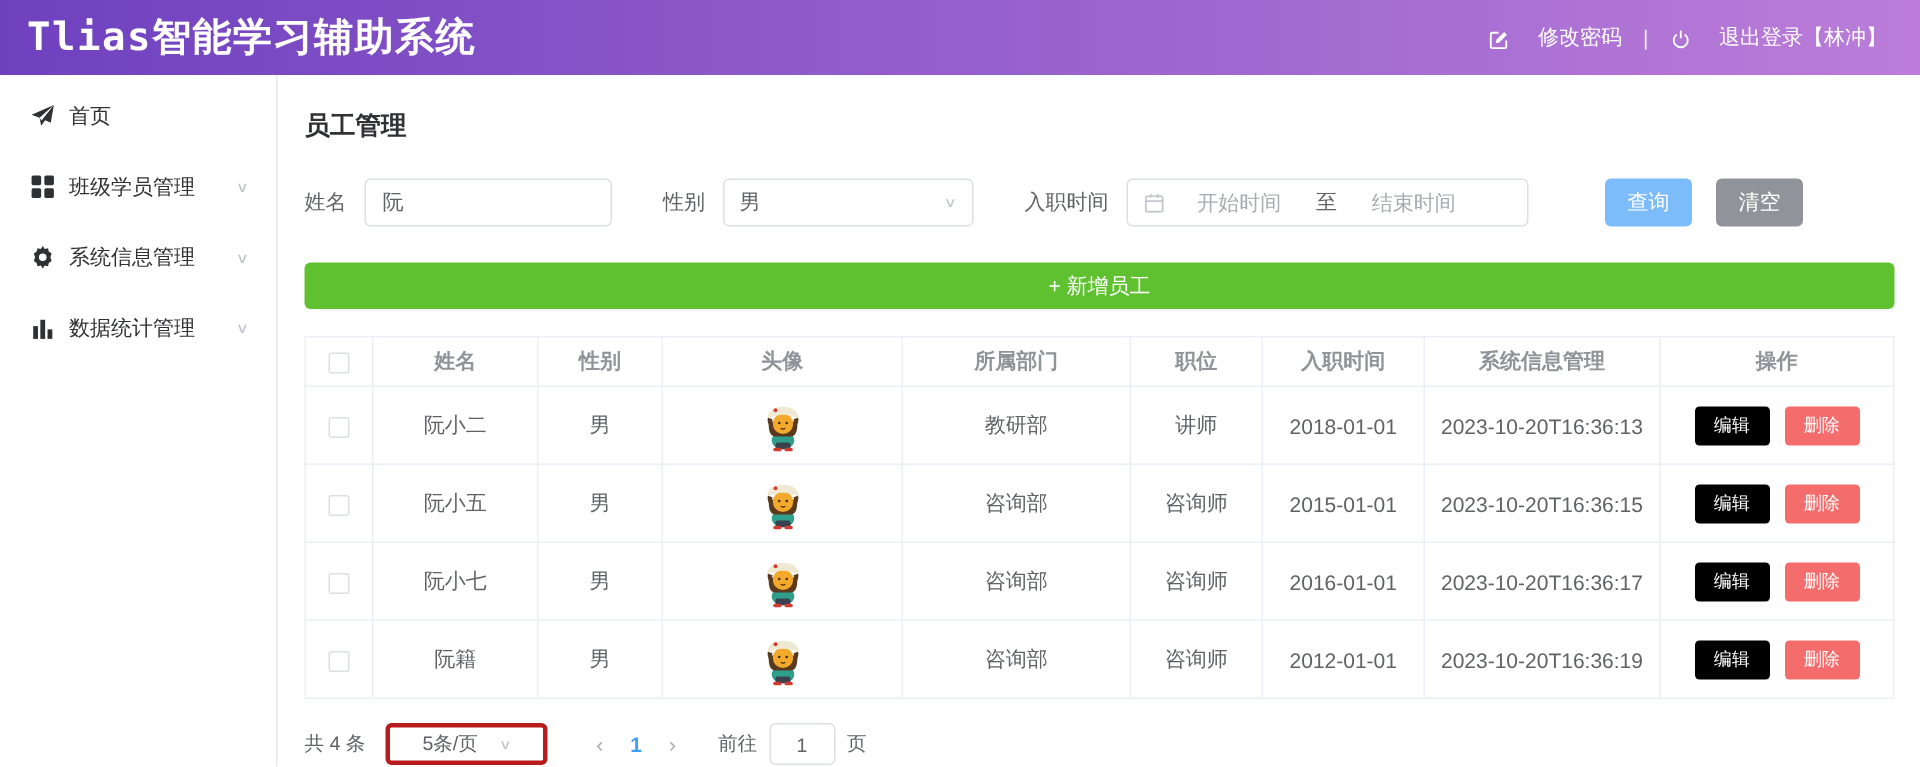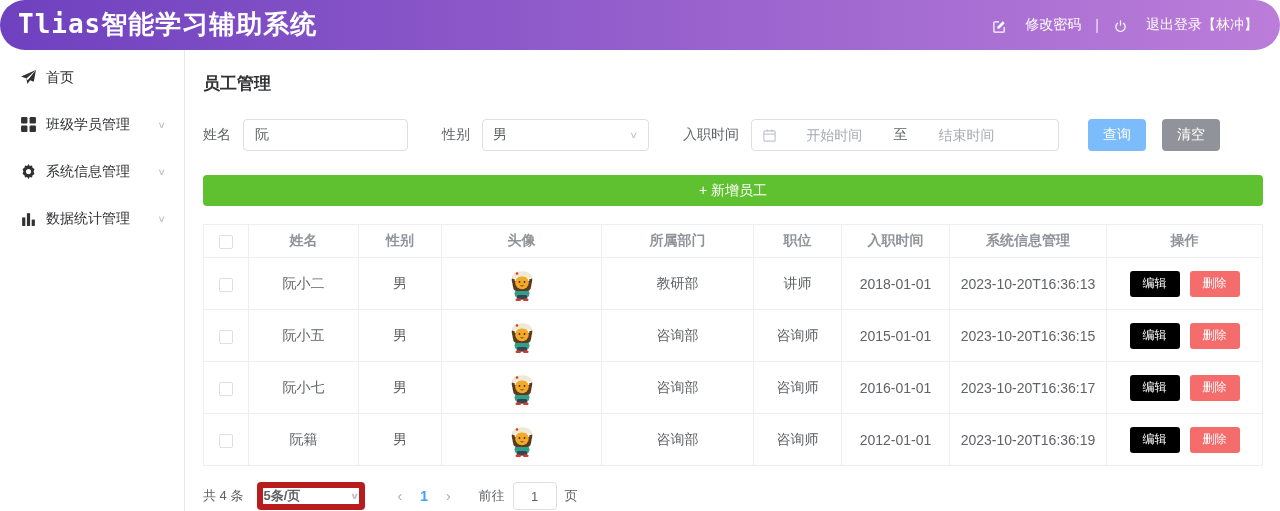--- a/index.html
+++ b/index.html
@@ -4,21 +4,21 @@
 <style>
   * { margin:0; padding:0; box-sizing:border-box; }
   html,body { width:1280px; height:511px; overflow:hidden; background:#fff;
     font-family:"Liberation Sans","DejaVu Sans",sans-serif; }
 
   
   .header {
     height:50px; width:100%;
     background:linear-gradient(to right,#6f41bf,#bb7dd9);
     display:flex; align-items:center; justify-content:space-between;
-    padding:0 22px 1px 18px; color:#fff;border-radius:25px;
+    padding:0 22px 1px 18px; color:#fff;
   }
   .brand {
     font-family:"DejaVu Sans Mono","DejaVu Sans",sans-serif;
     font-size:26px; font-weight:bold; letter-spacing:1px; color:#fff;
   }
   .header-right { display:flex; align-items:center; gap:14px; font-size:14px; }
   .header-link { display:flex; align-items:flex-end; gap:18px; color:#fff; cursor:pointer; }
   .header-sep { opacity:.85; }
   .hicon { width:15px; height:15px; display:inline-block; }
 
@@ -49,22 +49,22 @@
   }
   .name-input { width:165px; }
   .el-select {
     width:167px; height:32px; border:1px solid #dcdfe6; border-radius:4px;
     display:flex; align-items:center; justify-content:space-between;
     padding:0 10px; font-size:14px; color:#606266; cursor:pointer; background:#fff;
     margin-right:34px;
   }
   .chev { color:#c0c4cc; font-size:12px; transform:scaleY(.75); }
   .date-range {
-    width:308px; height:32px; border:1px solid #dcdfe6; border-radius:4px;
-    display:flex; align-items:center; padding:0 10px; background:#fff; margin-right:29px;
+    width:268px; height:32px; border:1px solid #dcdfe6; border-radius:4px;
+    display:flex; align-items:center; padding:0 10px; background:#fff; margin-right:51px;
   }
   .date-range .cal { width:15px; height:15px; color:#c0c4cc; flex-shrink:0; }
   .date-range input {
     border:none; outline:none; width:40%; text-align:center; font-size:14px; color:#606266;
     background:transparent;
   }
   .date-range input::placeholder { color:#a8abb2; }
   .el-input::placeholder { color:#a8abb2; }
   .range-sep { font-size:14px; color:#606266; padding:0 2px; }
   .btn {
@@ -99,23 +99,23 @@
     border:none; border-radius:3px; color:#fff; font-size:12px; height:26px;
     padding:0 13px; cursor:pointer;
   }
   .mini-edit { background:#000000; margin-right:10px; }
   .mini-del  { background:#f56c6c; }
 
   
   .pagination { display:flex; align-items:center; margin-top:16px; font-size:13px; color:#606266; }
   .pg-total { margin-right:14px; }
   .pg-size {
-    width:108px; height:28px; border:6px solid #b91c1c; border-radius:4px;
-    display:flex; align-items:center; justify-content:space-between; gap:14px;
-    color:#606266; cursor:pointer; margin-right:22px; background:#fff;font-weight:bold;
+    width:108px; height:28px; border:3px solid #b91c1c; border-radius:4px;
+    display:flex; align-items:center; justify-content:center; gap:14px;
+    color:#606266; cursor:pointer; margin-right:22px; background:#fff;
   }
   .pg-arrow { color:#a8abb2; font-size:14px; padding:0 10px; cursor:pointer; }
   .pg-page { color:#409eff; font-weight:bold; font-size:14px; padding:0 8px; cursor:pointer; }
   .pg-goto { margin-left:18px; margin-right:8px; }
   .pg-input {
     width:44px; height:28px; border:1px solid #dcdfe6; border-radius:4px;
     text-align:center; font-size:13px; color:#606266; outline:none; margin-right:8px;
   }
 </style>
 </head>

